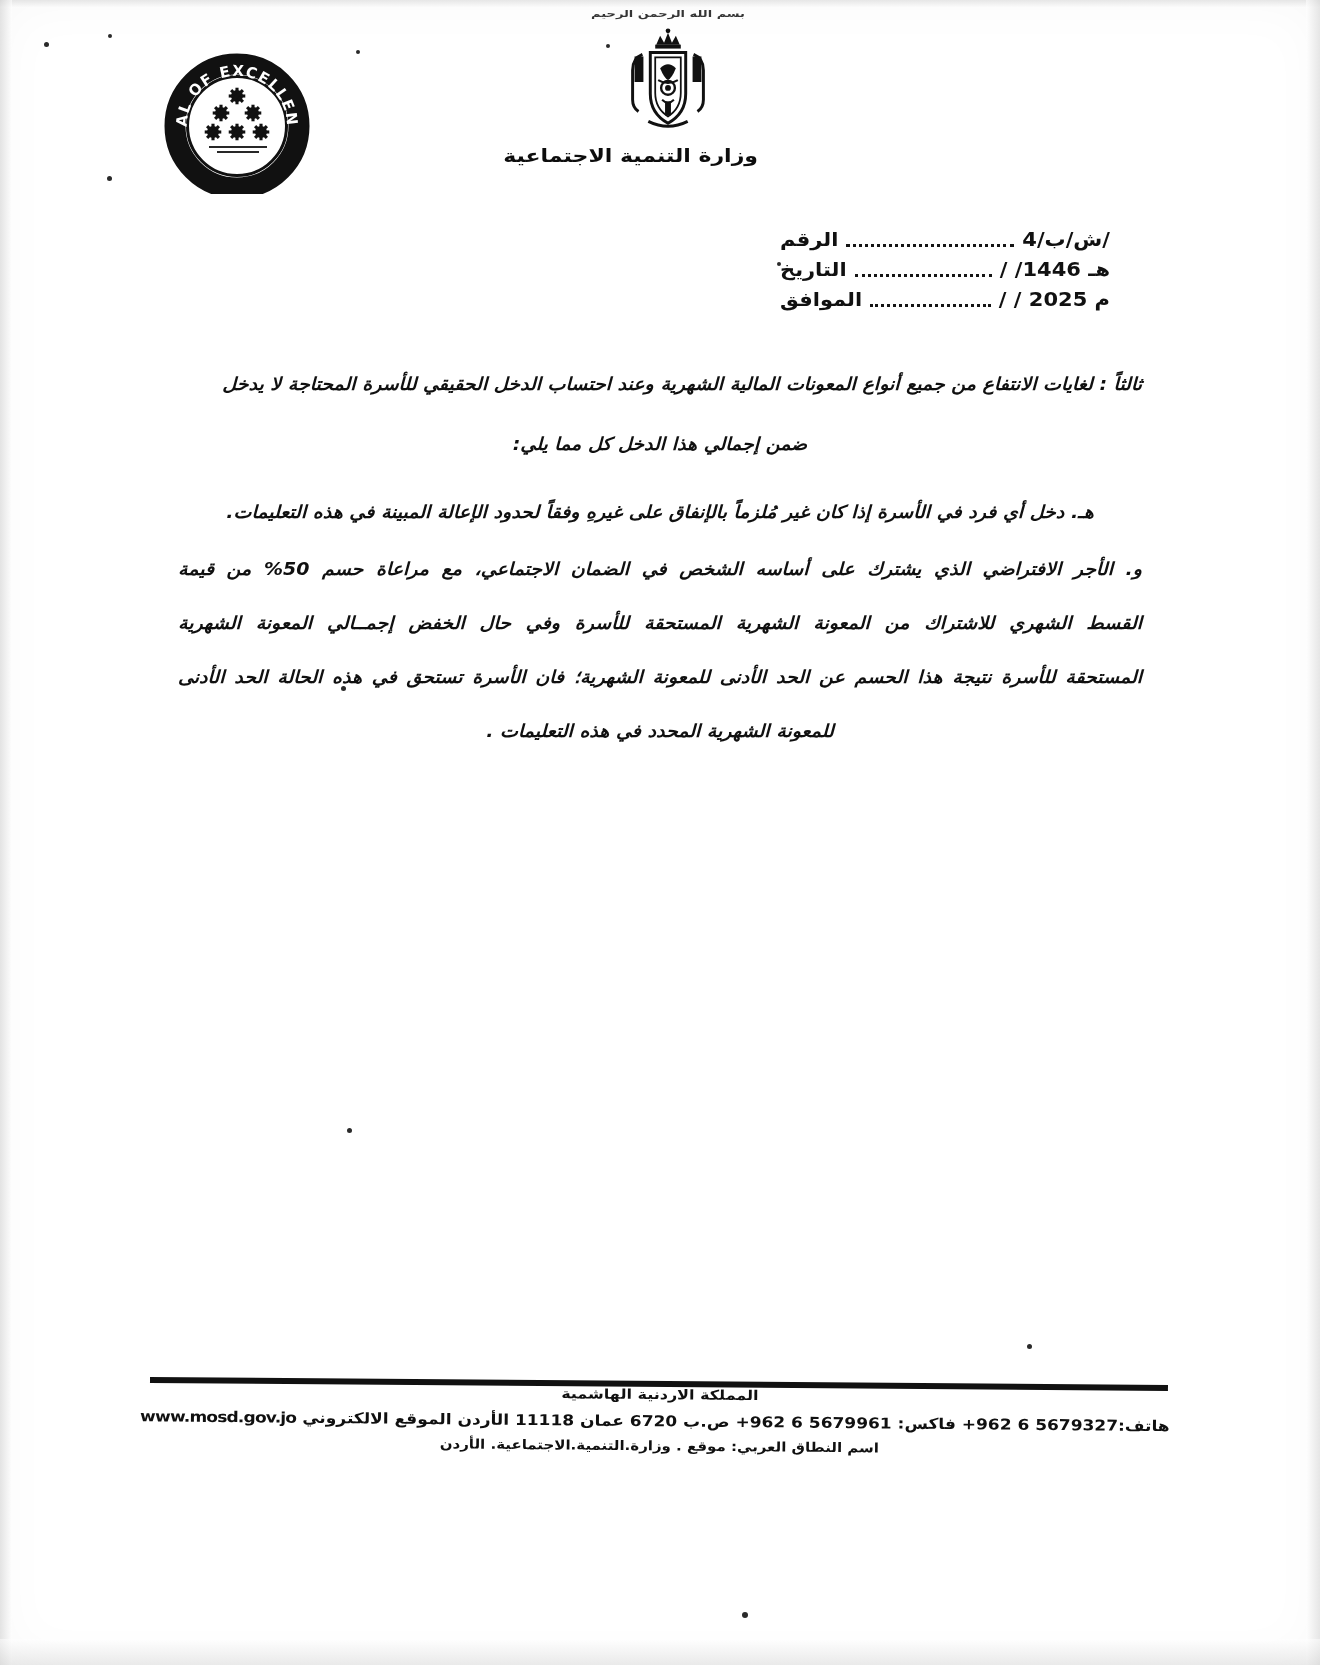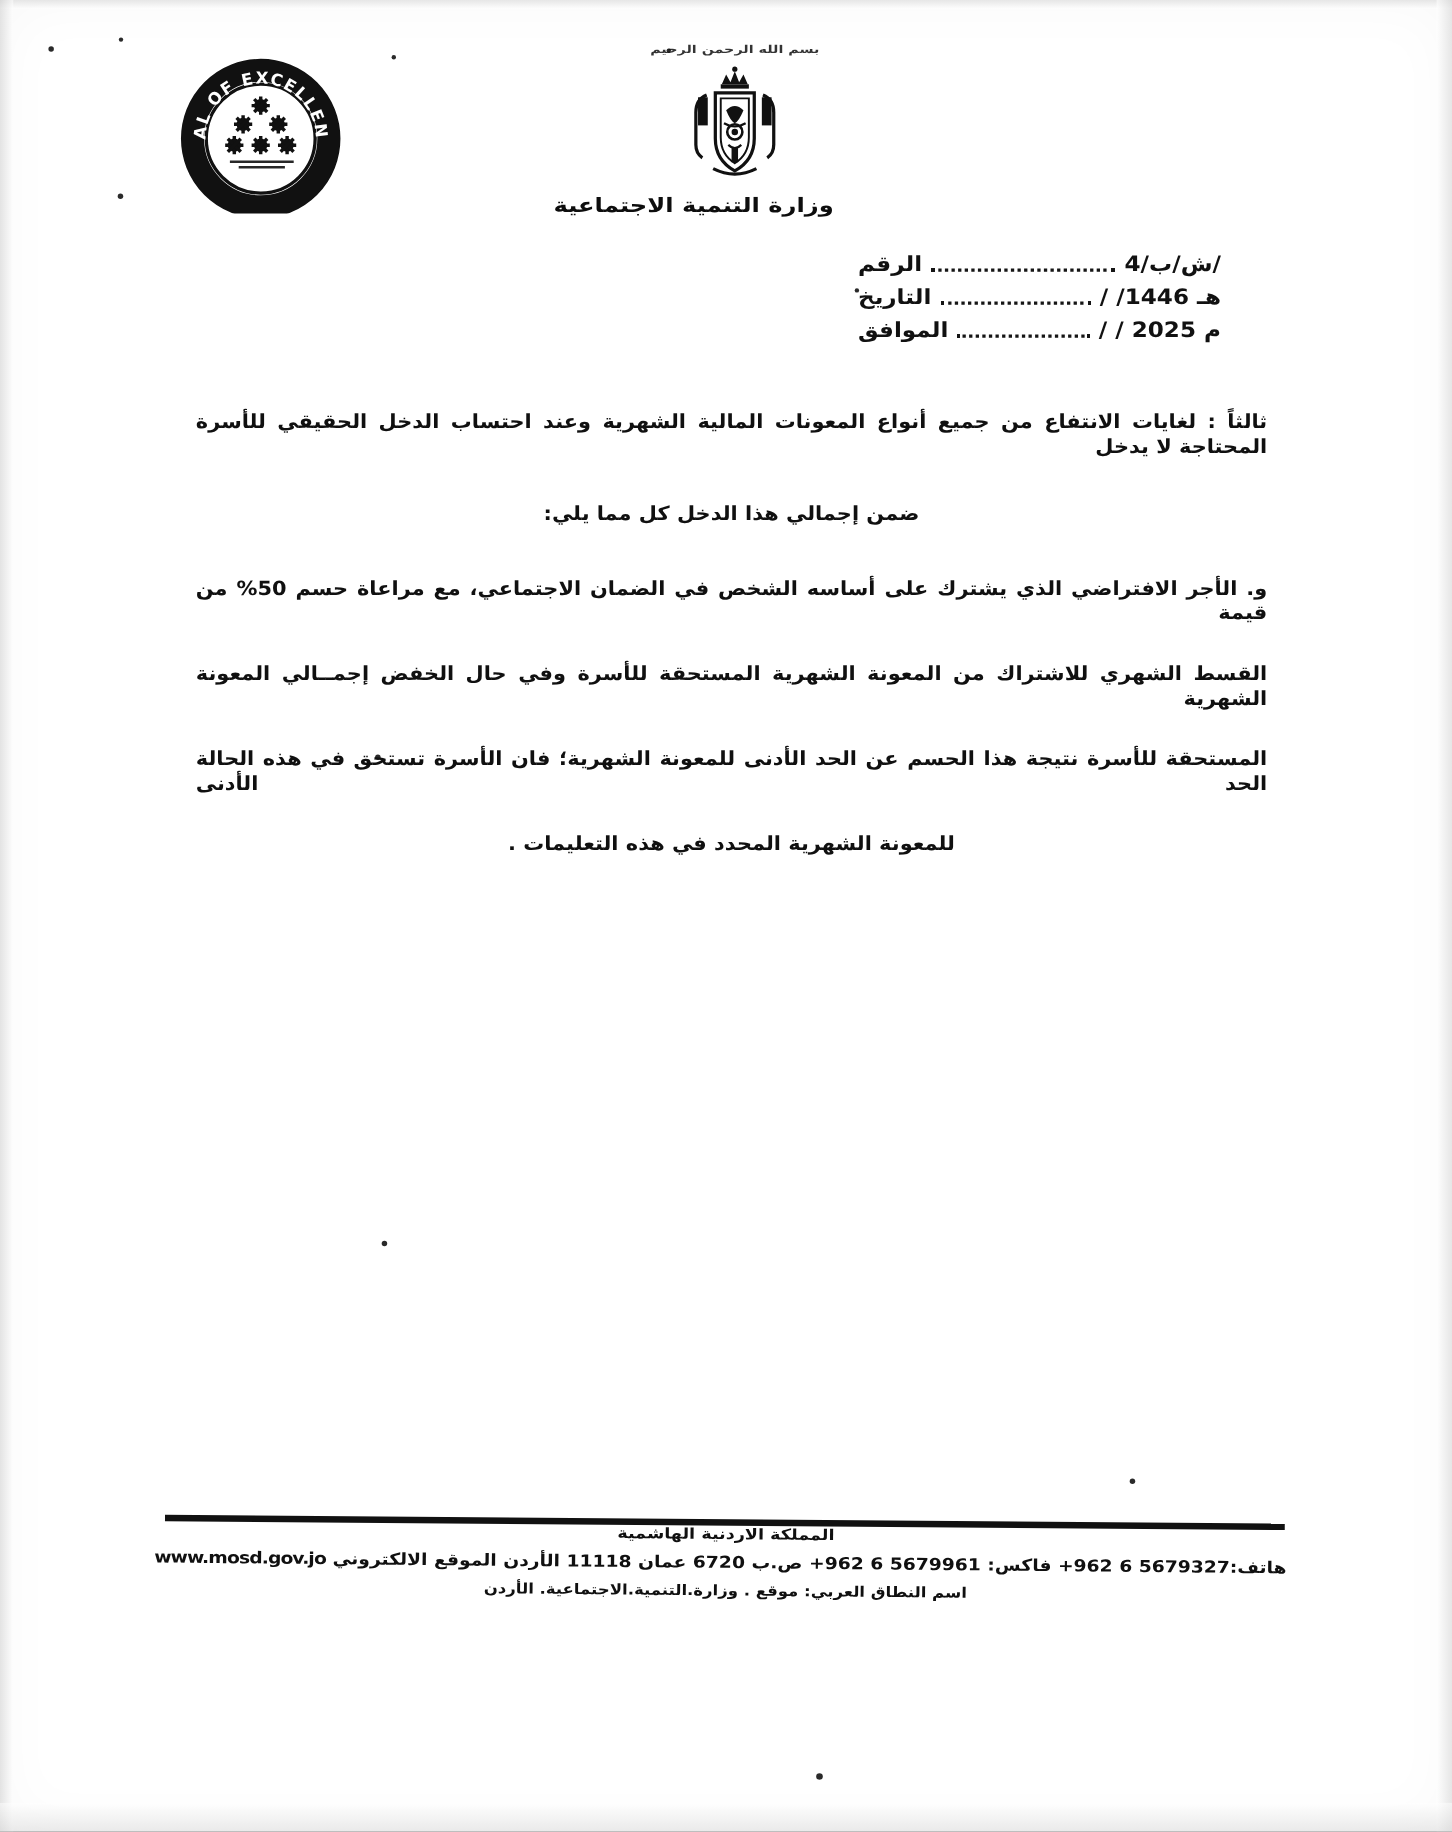--- a/index.html
+++ b/index.html
@@ -40,21 +40,20 @@
     opacity: .5;
   }
 
   
   .emblem {
     position: absolute;
     left: 578px;
     top: 6px;
     width: 180px;
     text-align: center;
-    margin-top: 32px;
   }
   .emblem-top-script {
     font-family: "DejaVu Sans", sans-serif;
     font-size: 13px;
     font-weight: 700;
     letter-spacing: -1px;
     color: #111;
     transform: scaleY(0.75);
     opacity: .85;
     white-space: nowrap;
@@ -125,22 +124,23 @@
     letter-spacing: -0.5px;
     direction: ltr;
     unicode-bidi: embed;
     transform: scaleY(0.92);
   }
 
   
   .body {
     position: absolute;
     top: 372px;
-    right: 168px;
+    right: 178px;
     left: 178px;
+    font-style: italic;
   }
   .para {
     font-family: "DejaVu Sans", sans-serif;
     font-size: 19px;
     font-weight: 700;
     line-height: 1.25;
     letter-spacing: -0.6px;
     transform: scaleY(0.93);
     color: #101010;
     margin: 0;
@@ -359,20 +359,26 @@
 
   <div class="body">
 
     <p class="para intro-1">ثالثاً : لغايات الانتفاع من جميع أنواع المعونات المالية الشهرية وعند احتساب الدخل الحقيقي للأسرة المحتاجة لا يدخل</p>
     <p class="para intro-2">ضمن إجمالي هذا الدخل كل مما يلي:</p>
 
 
 
 
 
+    <div class="clause">
+      <div class="para line center">
+        <span class="marker">هـ.</span>
+        <span>دخل أي فرد في الأسرة إذا كان غير مُلزماً بالإنفاق على غيرهِ وفقاً لحدود الإعالة المبينة في هذه التعليمات.</span>
+      </div>
+    </div>
 
     <div class="clause">
       <div class="para line justify">
         <span class="marker">و.</span>
         <span>الأجر الافتراضي الذي يشترك على أساسه الشخص في الضمان الاجتماعي، مع مراعاة حسم 50% من قيمة</span>
       </div>
       <div class="para line justify">القسط الشهري للاشتراك من المعونة الشهرية المستحقة للأسرة وفي حال الخفض إجمــالي المعونة الشهرية</div>
       <div class="para line justify">المستحقة للأسرة نتيجة هذا الحسم عن الحد الأدنى للمعونة الشهرية؛ فان الأسرة تستحق في هذه الحالة الحد الأدنى</div>
       <div class="para line center">للمعونة الشهرية المحدد في هذه التعليمات .</div>
     </div>

